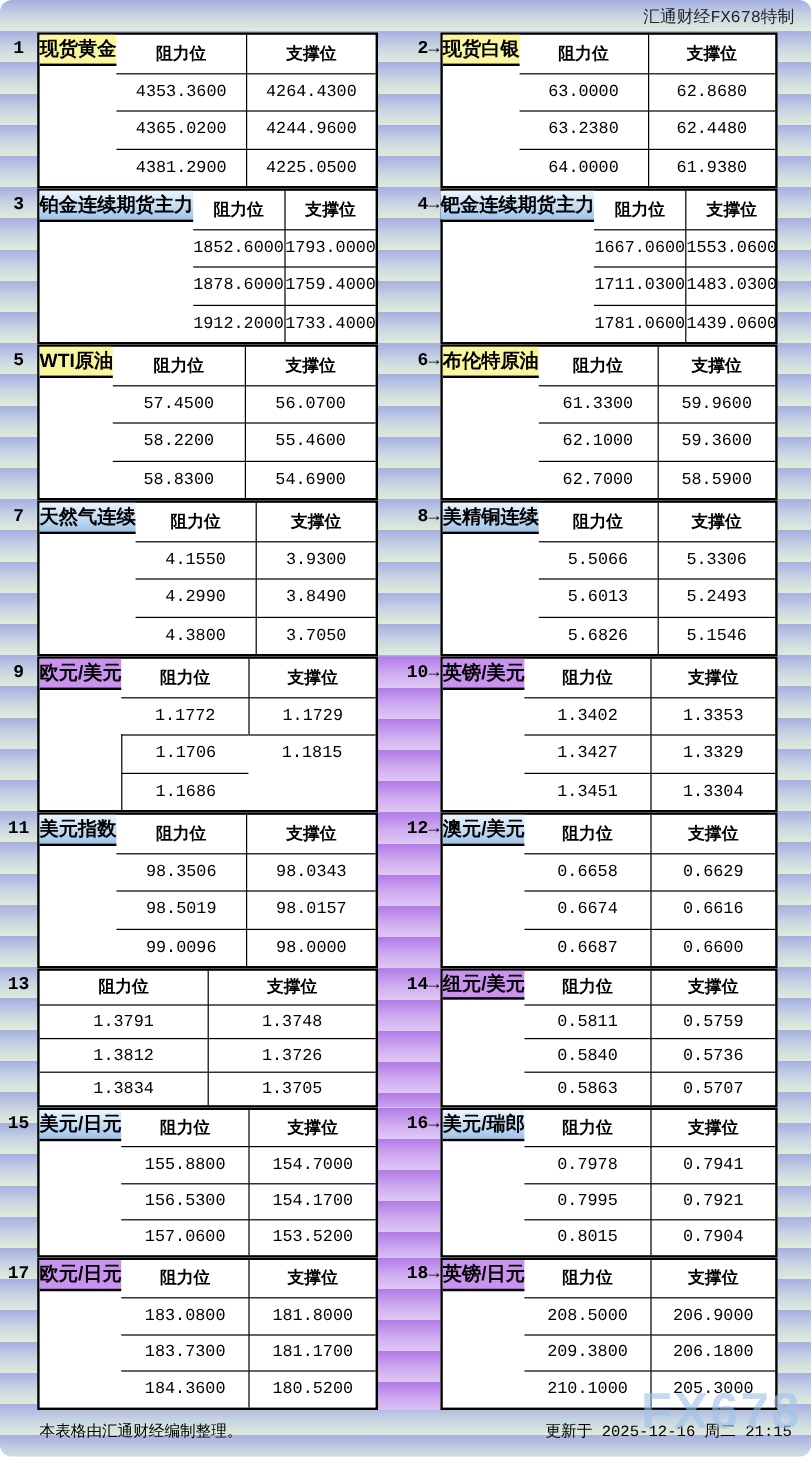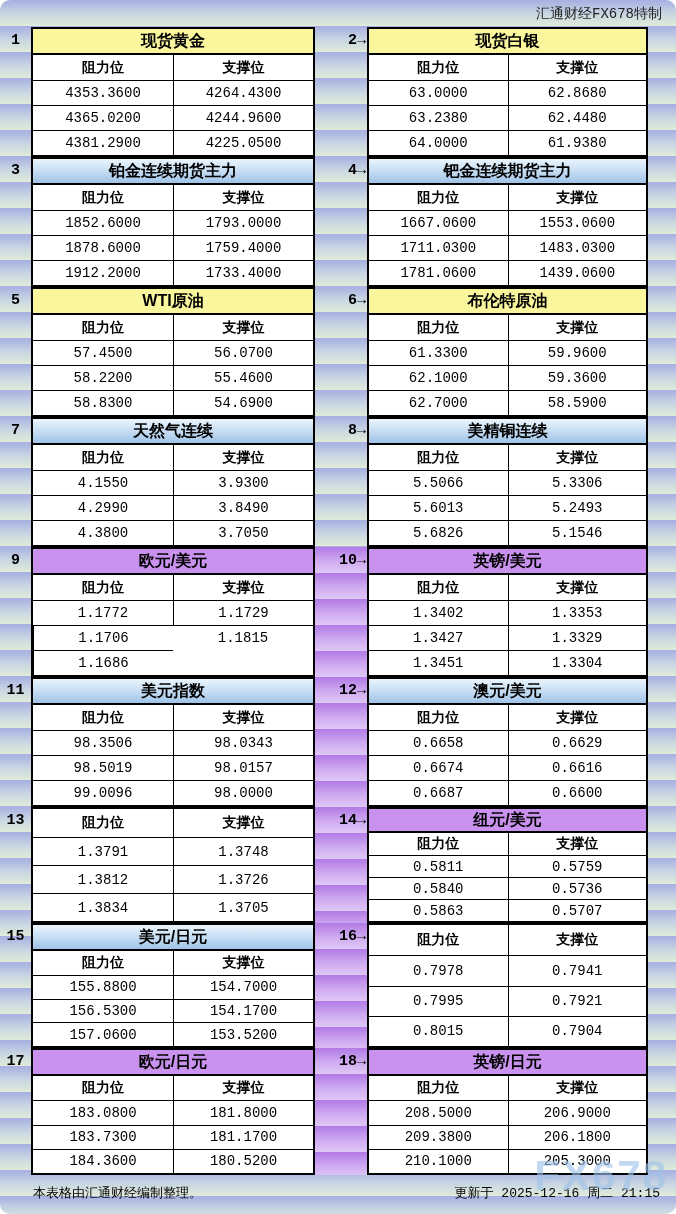--- a/index.html
+++ b/index.html
@@ -26,21 +26,21 @@
     width:31px; flex:none;
     display:flex; justify-content:center;
   }
   .numcol .numlbl, .gutter .numlbl {
     height:26px; display:flex; align-items:center;
     font-weight:bold; font-size:15px;
   }
   .panel {
     flex:none; background:#fff;
     border:2px solid #000;
-    display:flex; flex-direction:column;
+    display:flex; flex-direction:row;
   }
   .panel.left { width:284px; }
   .panel.right { width:281px;justify-content:center; }
   .gutter {
     width:52px; flex:none;
     display:flex; justify-content:flex-end;
   }
   .gutter.purple {
     background: repeating-linear-gradient(180deg, #b27ae6 0px, #cfaaf0 14px, #dec8f5 26px);
   }
@@ -377,20 +377,21 @@
             <div class="cell c2">153.5200</div>
           </div>
         </div>
         <div class="gutter purple">
           <div class="numlbl">
             <span>16</span>
             <span>→</span>
           </div>
         </div>
         <div class="panel right">
+          <div class="ptitle blue">美元/瑞郎</div>
           <div class="pgrid">
             <div class="cell hdr">阻力位</div>
             <div class="cell hdr c2">支撑位</div>
             <div class="cell">0.7978</div>
             <div class="cell c2">0.7941</div>
             <div class="cell">0.7995</div>
             <div class="cell c2">0.7921</div>
             <div class="cell">0.8015</div>
             <div class="cell c2">0.7904</div>
           </div>

